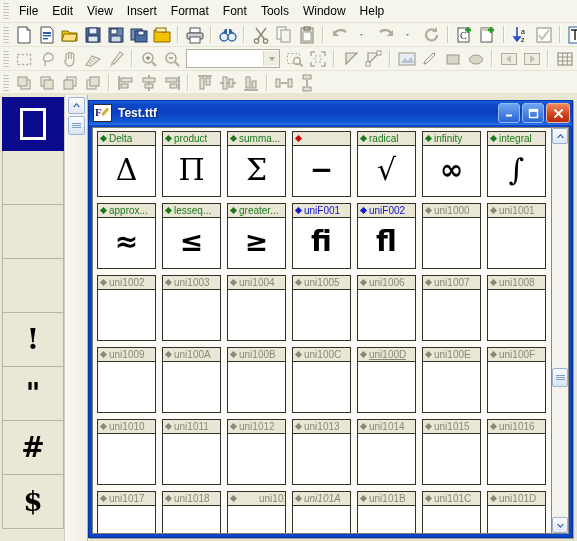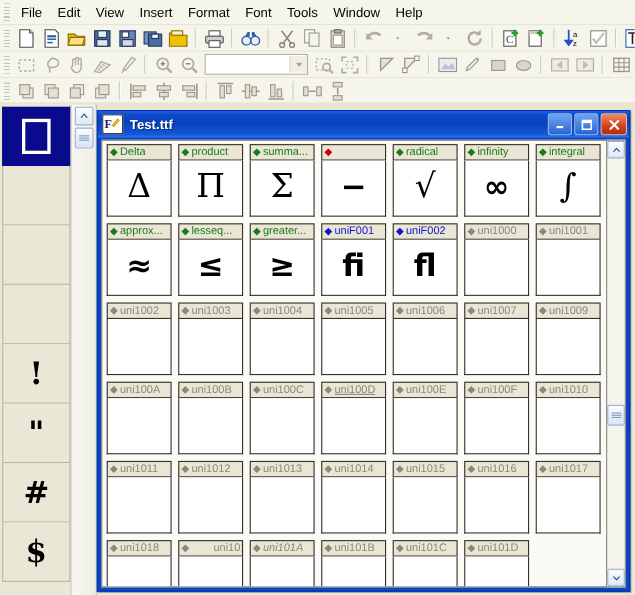--- a/index.html
+++ b/index.html
@@ -825,20 +825,29 @@
               <span class="bullet" style="background: rgb(139, 136, 120);"></span>
               <span class="hlabel" style="color: rgb(139, 136, 120);">uni1007</span>
             </div>
             <div class="gbody sans empty">
               <span></span>
             </div>
           </div>
           <div class="gcell">
             <div class="ghead">
               <span class="bullet" style="background: rgb(139, 136, 120);"></span>
+              <span class="hlabel" style="color: rgb(139, 136, 120);">uni1008</span>
+            </div>
+            <div class="gbody sans empty">
+              <span></span>
+            </div>
+          </div>
+          <div class="gcell">
+            <div class="ghead">
+              <span class="bullet" style="background: rgb(139, 136, 120);"></span>
               <span class="hlabel" style="color: rgb(139, 136, 120);">uni1009</span>
             </div>
             <div class="gbody sans empty">
               <span></span>
             </div>
           </div>
           <div class="gcell">
             <div class="ghead">
               <span class="bullet" style="background: rgb(139, 136, 120);"></span>
               <span class="hlabel" style="color: rgb(139, 136, 120);">uni100A</span>

